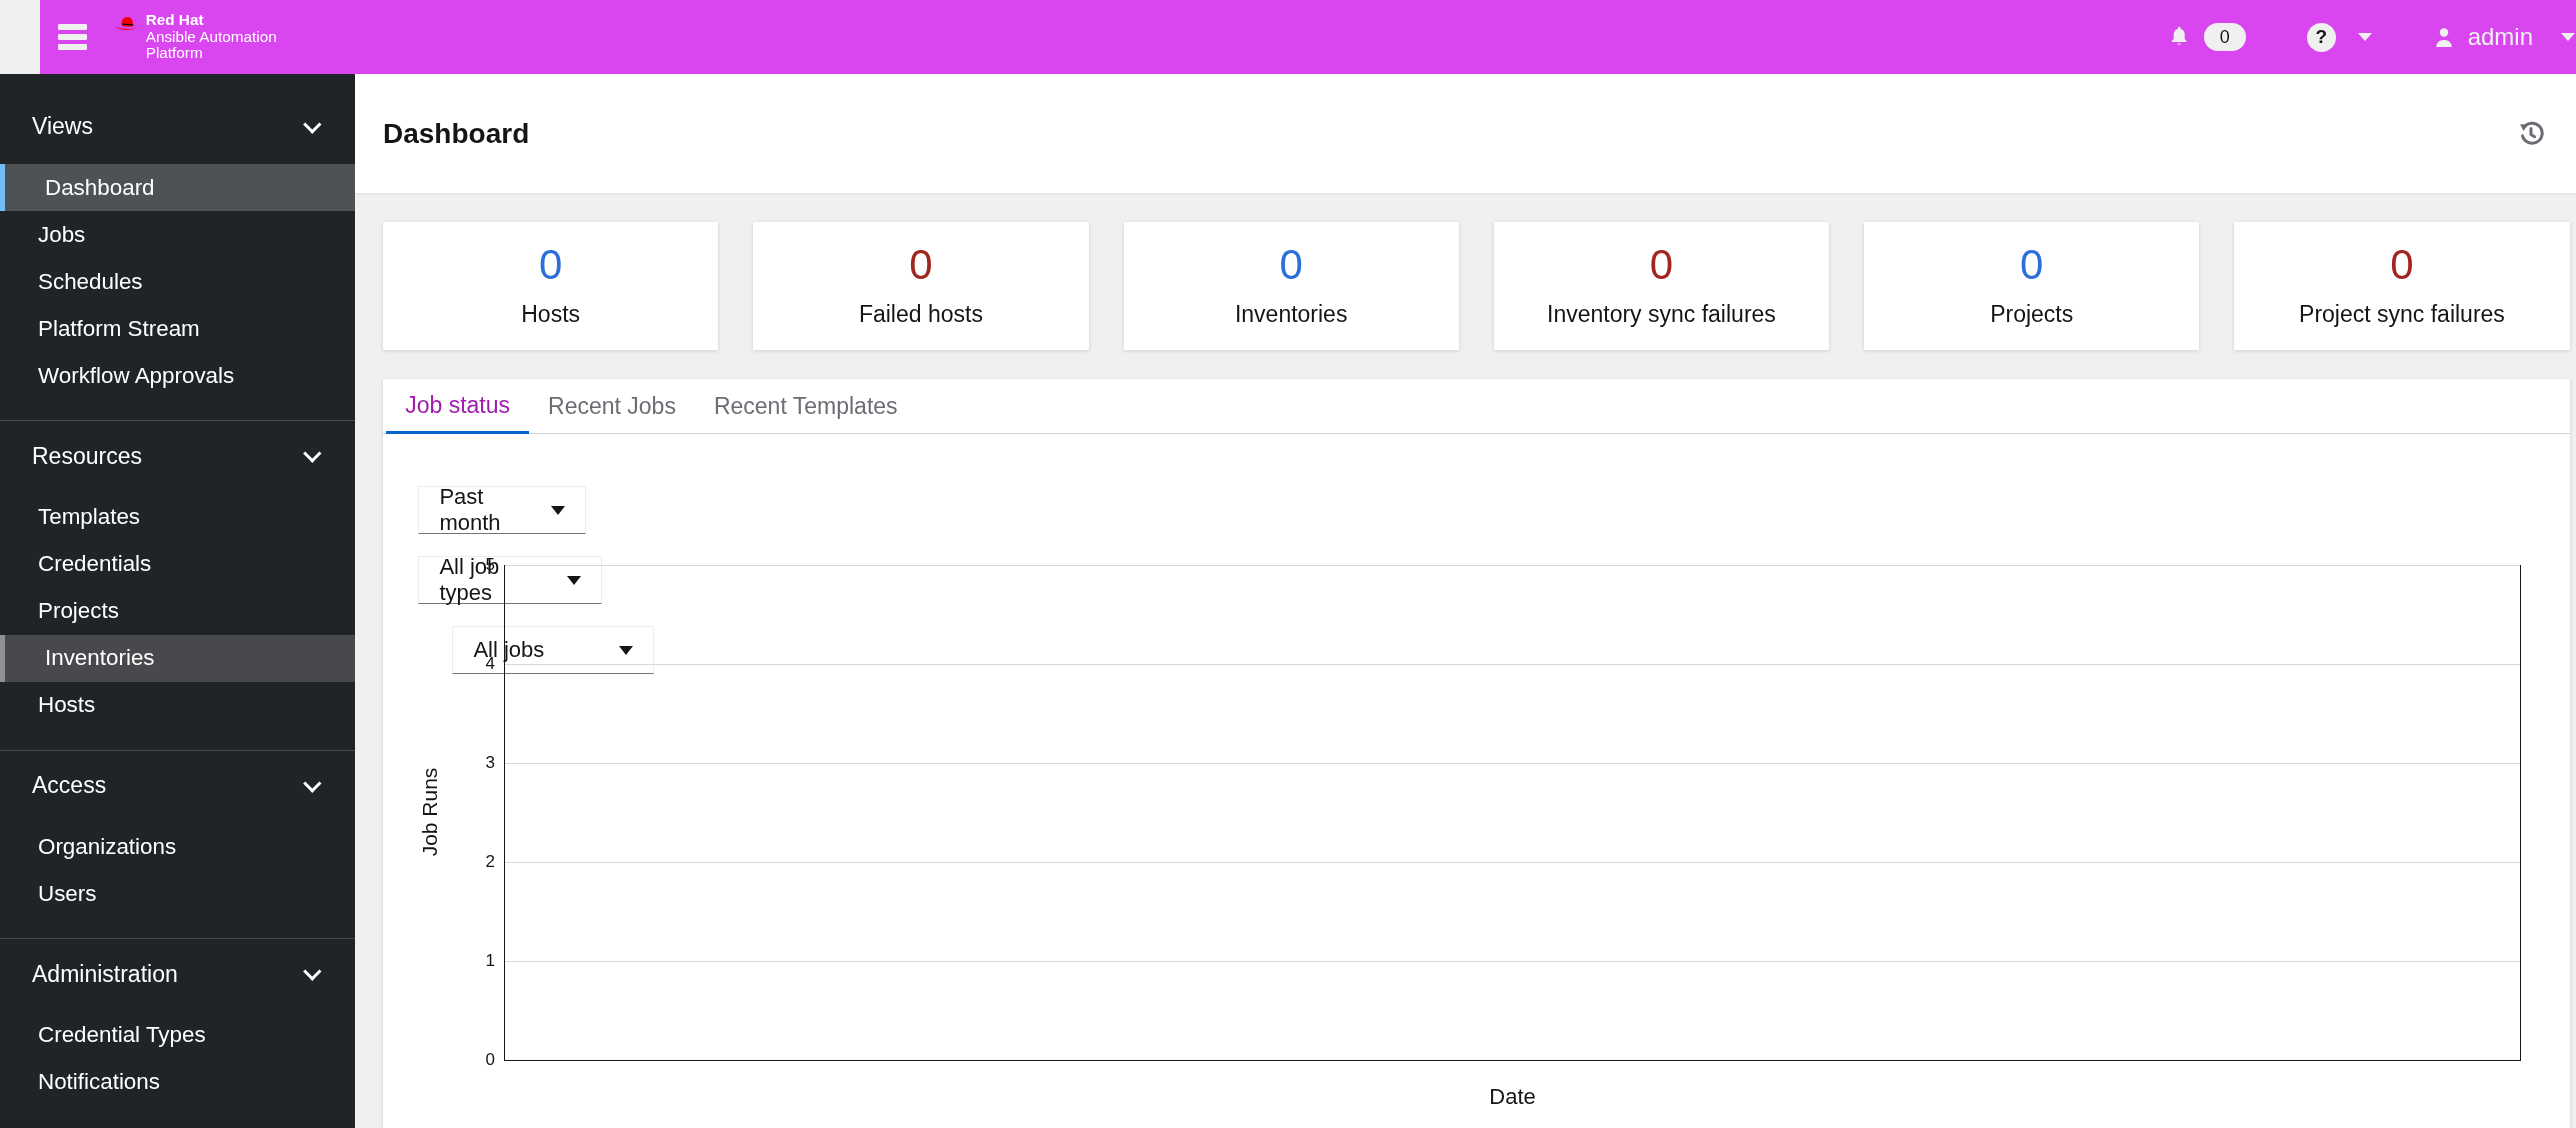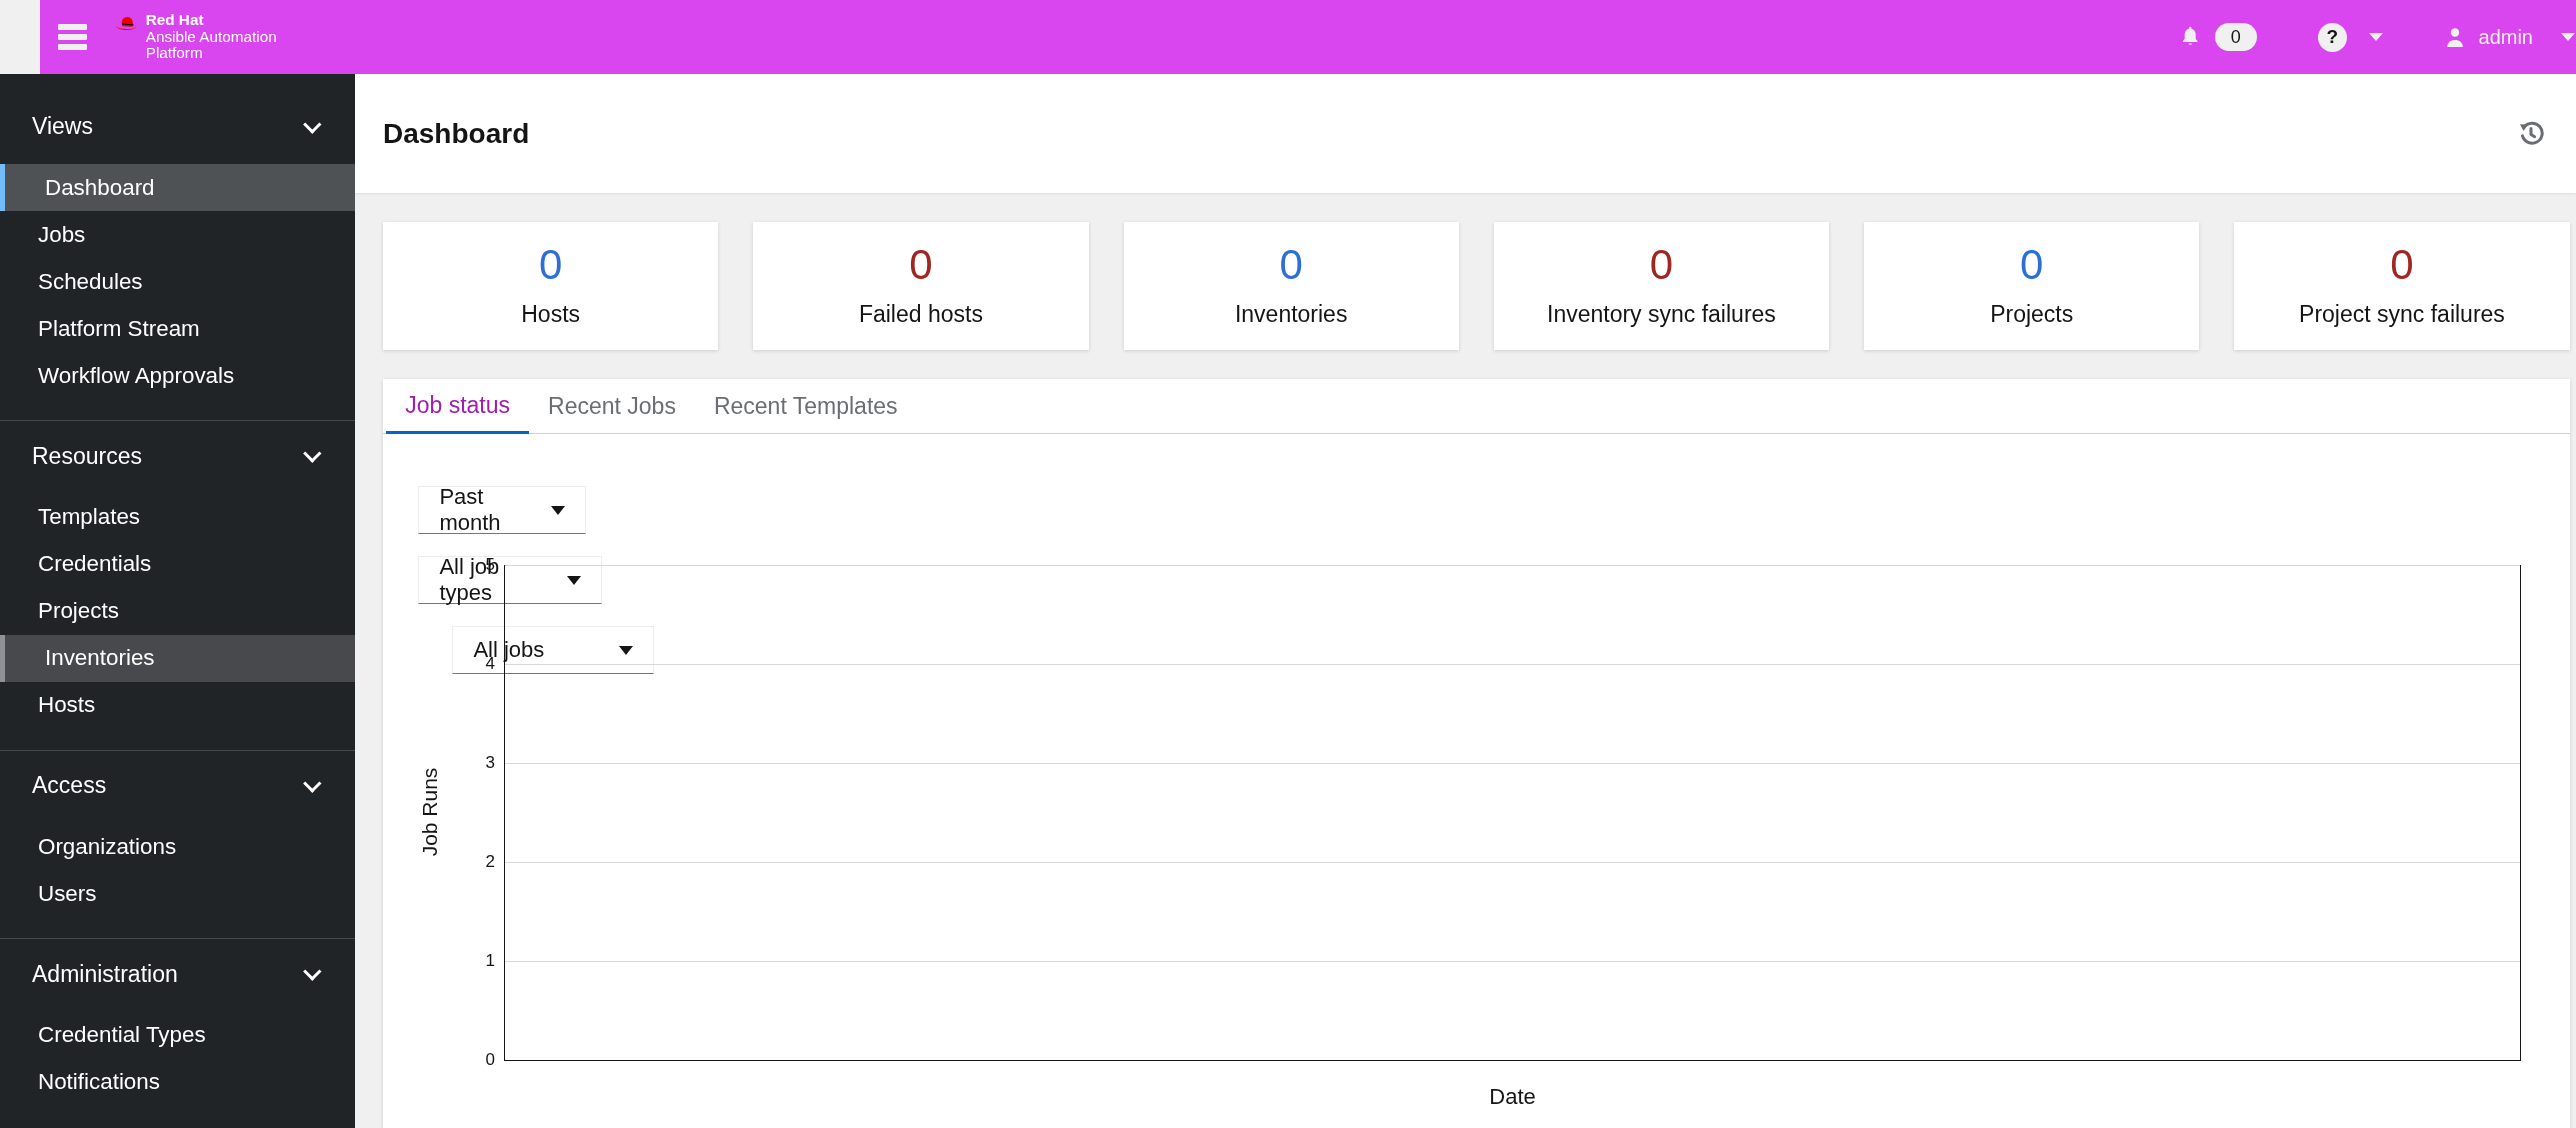--- a/index.html
+++ b/index.html
@@ -13,21 +13,21 @@
   .brand{display:flex;align-items:flex-start;margin-left:28px;}
   .brand svg{margin-top:2.6px;}
   .brand-text{margin-left:7.7px;color:#fff;font-size:15.3px;line-height:16.6px;}
   .brand-text .b1{font-weight:bold;}
   .m-right{display:flex;align-items:center;margin-left:auto;margin-right:41px;color:#f0f0f0;}
   .badge-pill{margin-left:14px;min-width:42px;height:28px;border-radius:15.3px;background:#f0f0f0;color:#151515;font-size:18px;display:flex;align-items:center;justify-content:center;}
   .help-circle{margin-left:61px;width:29px;height:29px;border-radius:50%;background:#f0f0f0;color:#151515;font-size:19px;font-weight:bold;display:flex;align-items:center;justify-content:center;}
   .caret{width:0;height:0;border-left:7px solid transparent;border-right:7px solid transparent;border-top:8.3px solid #f0f0f0;}
   .mc1{margin-left:22px;} .mc2{margin-left:28px;}
   .user-icon{margin-left:61px;}
-  .username{margin-left:12.8px;font-size:20px;}
+  .username{margin-left:12.8px;font-size:24px;}
 
   
   .sidebar{position:absolute;left:0;top:74px;width:355px;height:1055px;background:#212427;overflow:hidden;z-index:20;}
   .nav{padding-top:29px;}
   .nav-group{padding-bottom:21px;}
   .nav-group + .nav-group{border-top:0.6px solid #47494d;padding-top:11.5px;}
   .group-title{display:flex;align-items:center;justify-content:space-between;height:47px;padding:0 36px 0 32px;font-size:23px;color:#fff;cursor:pointer;}
   .chev{width:9.6px;height:9.6px;border-right:3.2px solid #fff;border-bottom:3.2px solid #fff;transform:rotate(45deg);margin-top:-5.1px;}
   .nav-items{margin-top:14px;}
   .nav-item{height:47px;display:flex;align-items:center;padding-left:38px;font-size:22.4px;color:#fff;cursor:pointer;}

